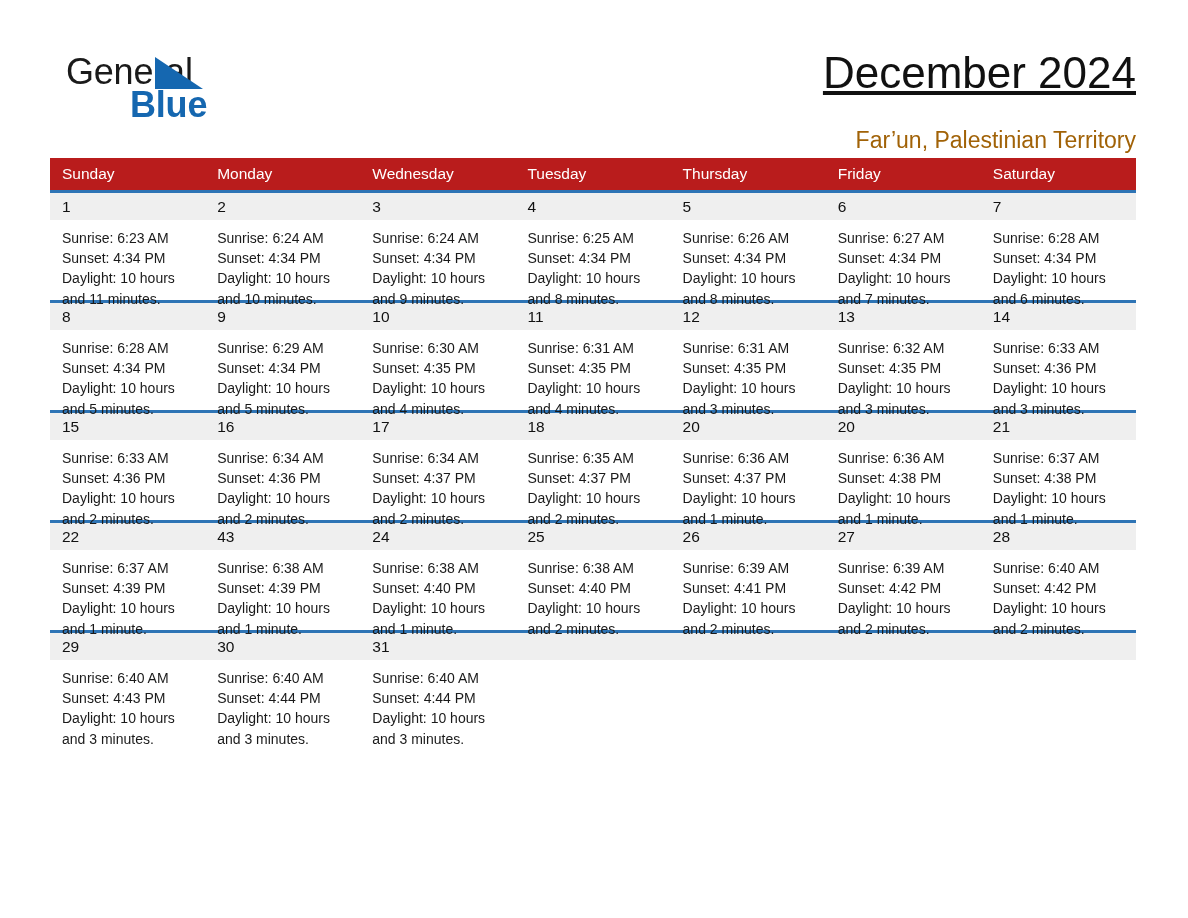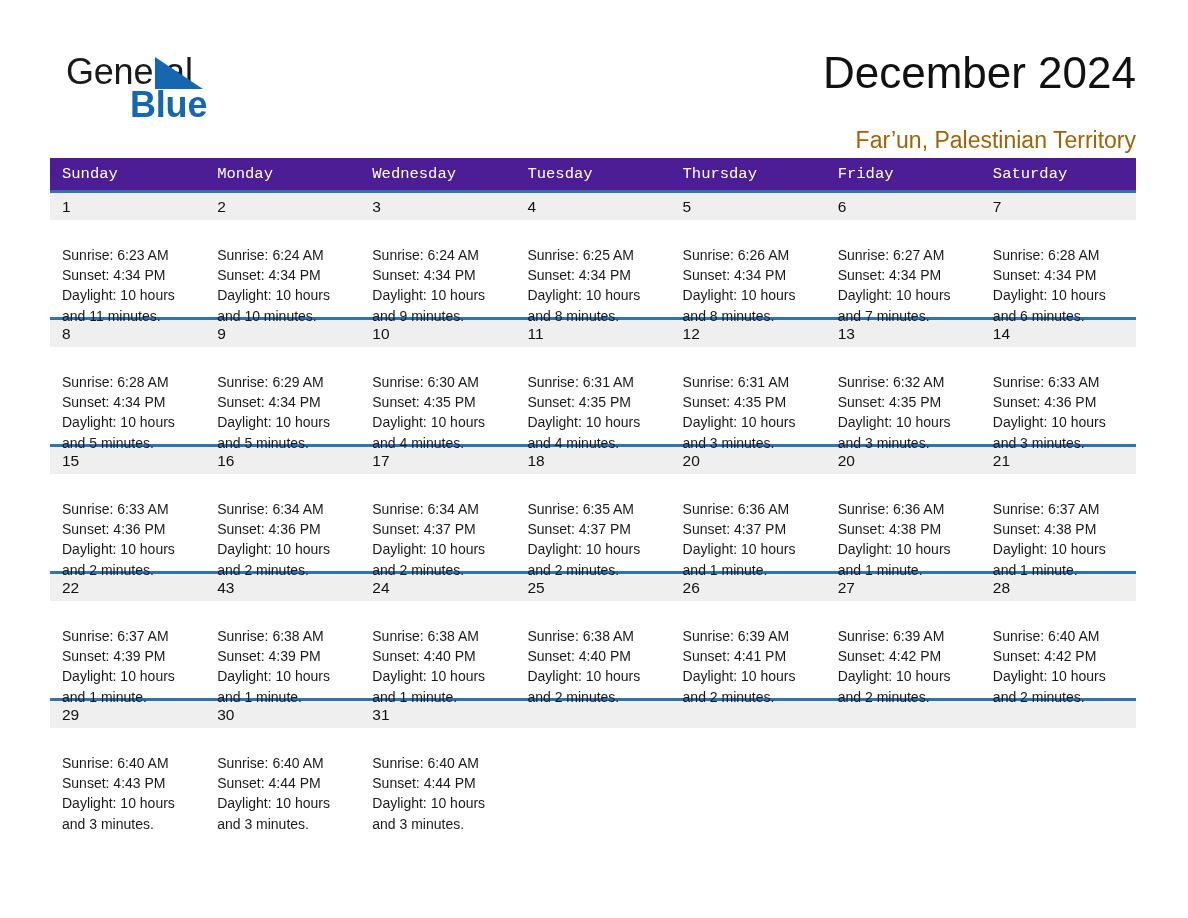--- a/index.html
+++ b/index.html
@@ -72,42 +72,42 @@
     top: 46px;
     text-align: right;
     width: 700px;
   }
   .month-title {
     font-size: 44px;
     line-height: 54px;
     font-weight: 400;
     color: #111111;
     white-space: nowrap;
+    text-decoration: underline;
   }
   .location-title {
     margin-top: 26px;
     font-size: 23px;
     line-height: 28px;
     font-weight: 400;
     color: #a16207;
     white-space: nowrap;
   }
 
   
   .calendar {
     position: absolute;
     left: 50px;
     top: 158px;
     width: 1086px;
   }
   .weekday-row {
     display: flex;
-    background: #4c1d95;
+    background: #b91c1c;
     height: 32px;
-    font-family: Liberation Mono, monospace;
   }
   .weekday {
     flex: 1 1 0;
     min-width: 0;
     color: #ffffff;
     font-size: 15.5px;
     line-height: 32px;
     padding-left: 12px;
     box-sizing: border-box;
     white-space: nowrap;
@@ -132,21 +132,20 @@
     font-size: 15.5px;
     line-height: 27px;
     padding-left: 12px;
     box-sizing: border-box;
     color: #111111;
   }
   .detail-row {
     display: flex;
     background: #ffffff;
     height: 80px;
-    margin-top: 17px;
   }
   .cell {
     flex: 1 1 0;
     min-width: 0;
     padding: 8px 10px 0 12px;
     box-sizing: border-box;
   }
   .cell-line {
     font-size: 14px;
     line-height: 20.2px;

